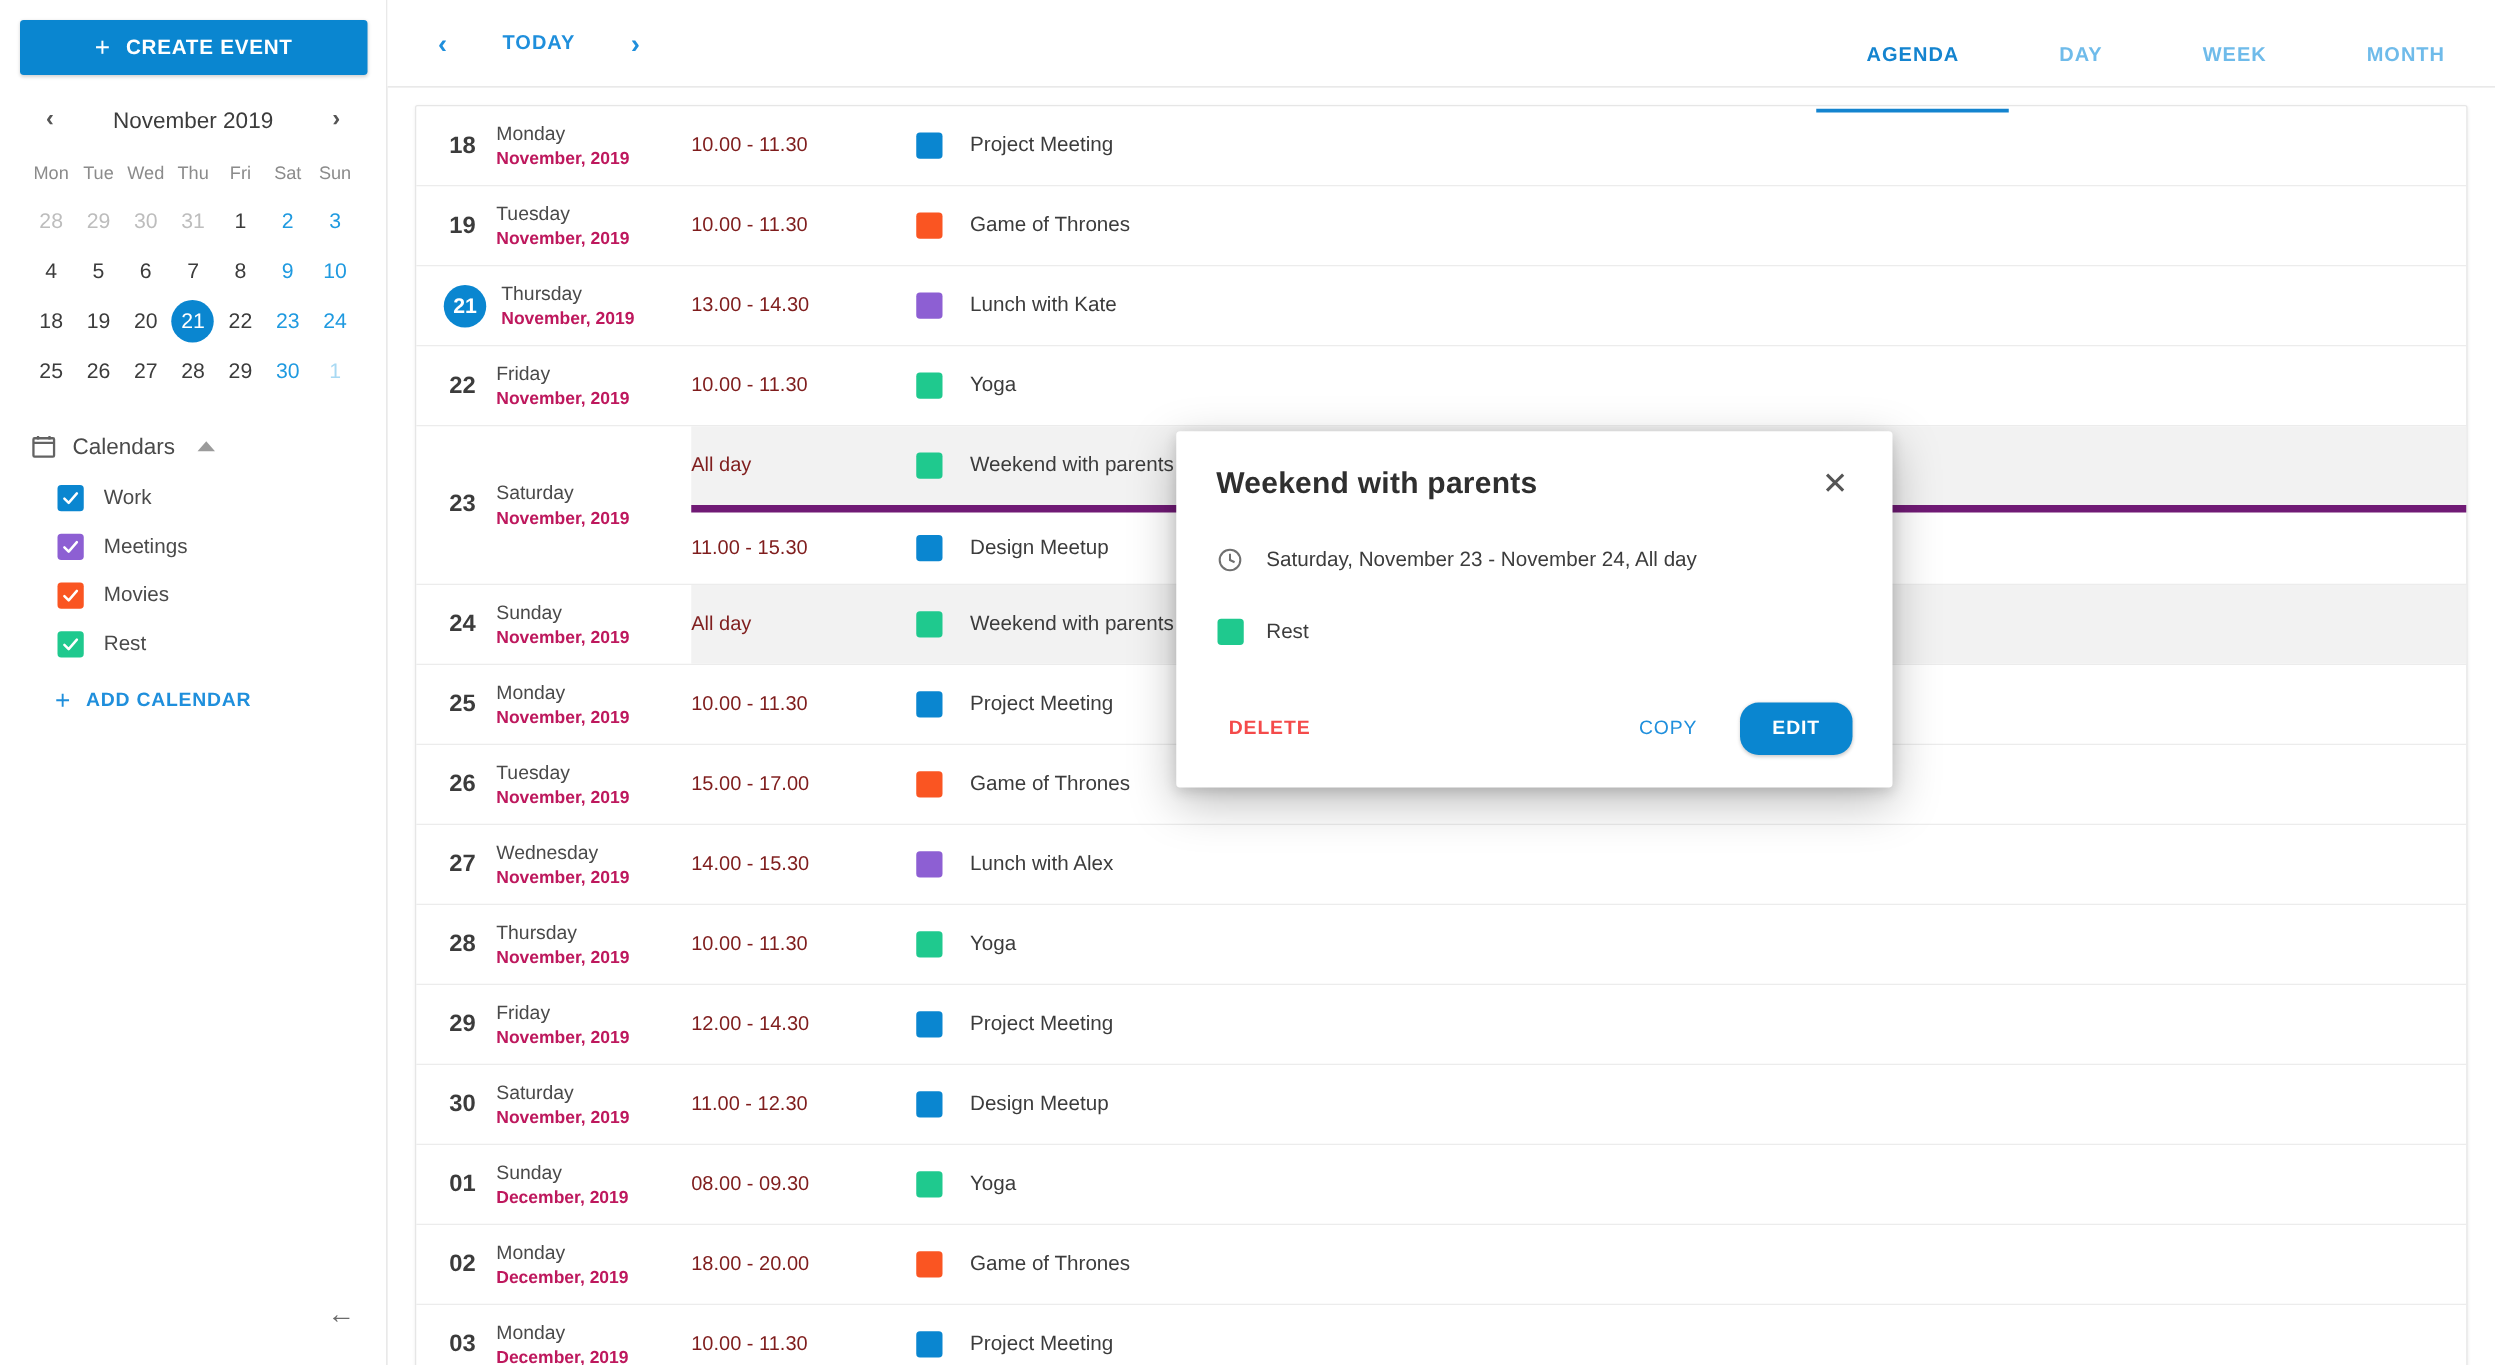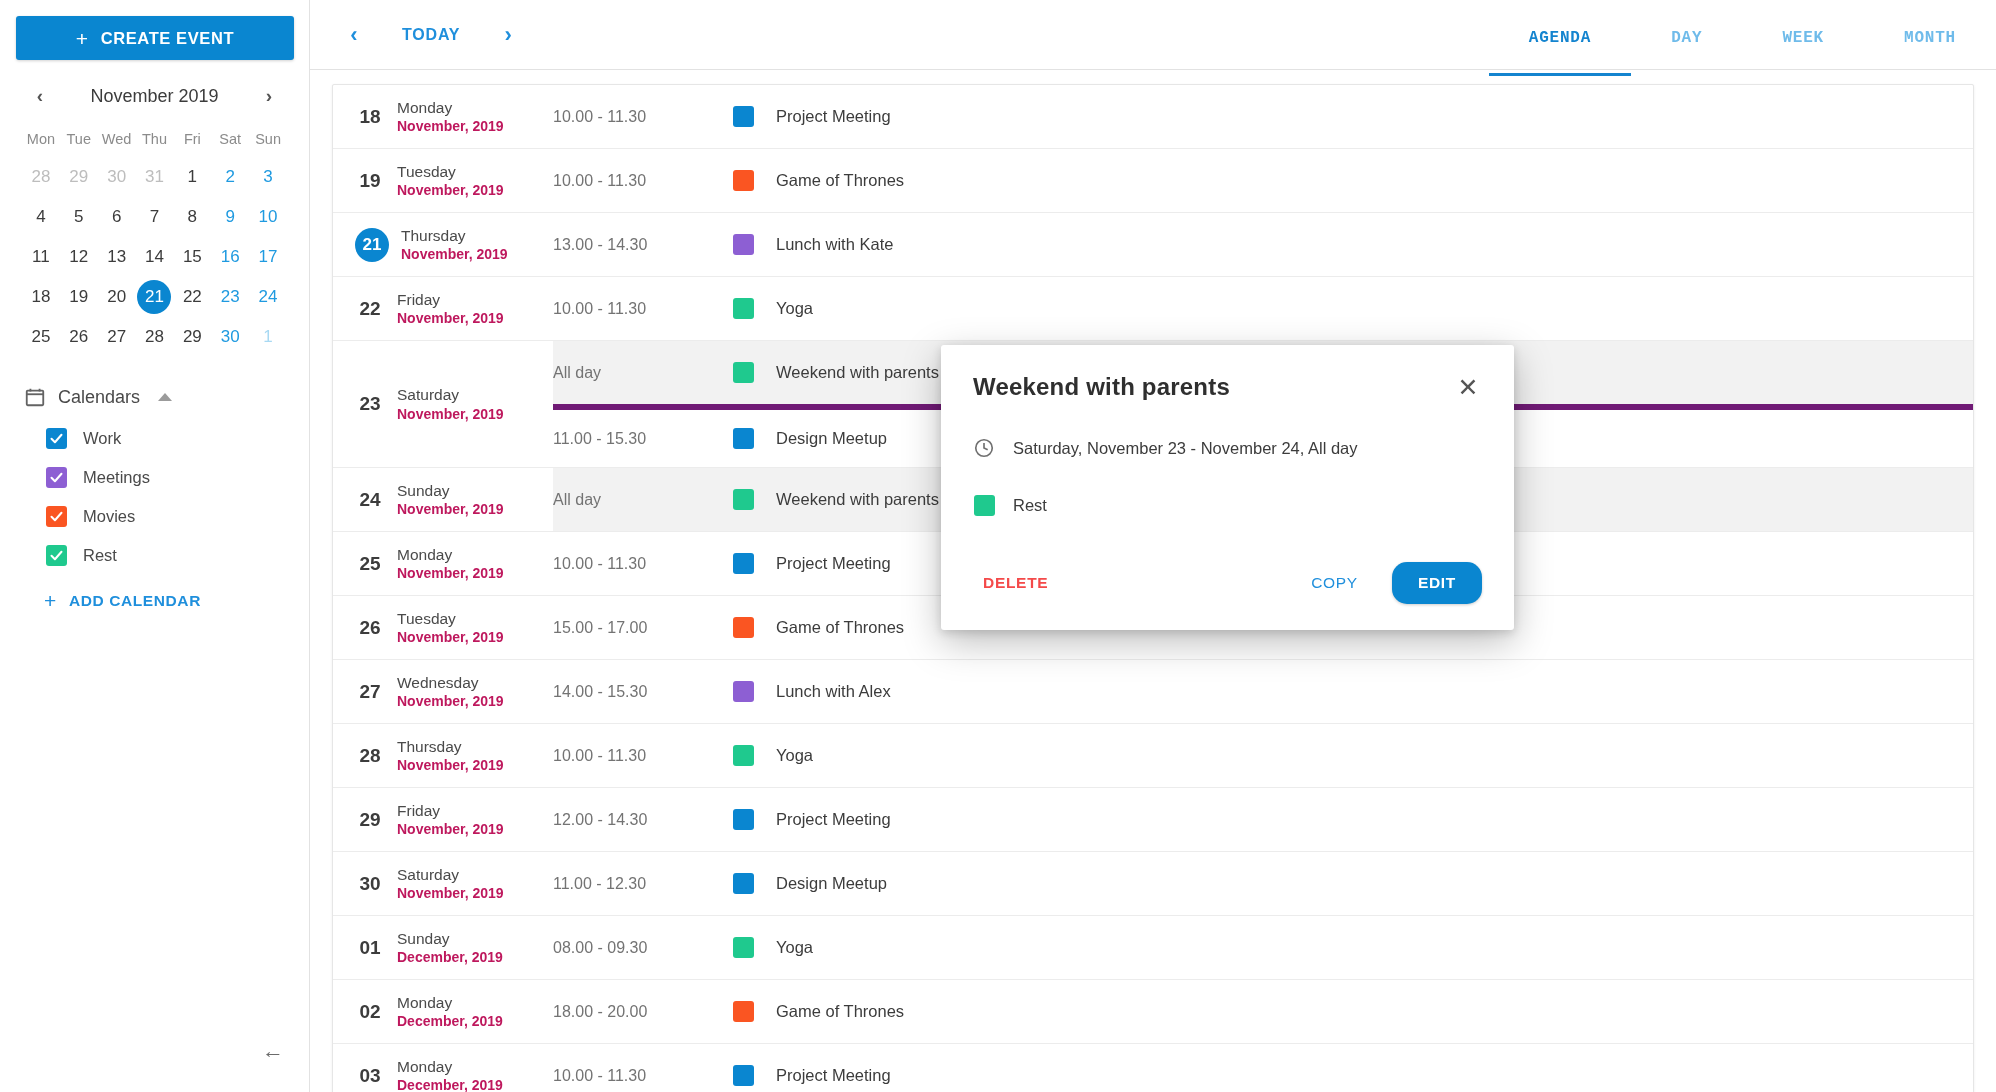--- a/index.html
+++ b/index.html
@@ -108,21 +108,21 @@
     color: #1f8fdc; font-size: 22px; cursor: pointer; font-weight: 600;
   }
   .today-btn {
     color: #1f8fdc; font-size: 16px; font-weight: 600; letter-spacing: 0.8px;
     padding: 0 22px; cursor: pointer;
   }
   .view-tabs { margin-left: auto; display: flex; align-items: stretch; height: 70px; }
   .view-tab {
     display: flex; align-items: center; justify-content: center;
     padding: 12px 40px; font-size: 16px; font-weight: 600; letter-spacing: 0.8px;
-    color: #6fbbea; cursor: pointer; position: relative; height: 76px; font-family: Liberation Mono, monospace;
+    color: #6fbbea; cursor: pointer; position: relative; height: 90px;
   }
   .view-tab.active { color: #1484cf; }
   .view-tab.active::after {
     content: ""; position: absolute; left: 0; right: 0; bottom: 0;
     height: 3px; background: #1484cf;
   }
 
   
   .agenda-wrap { flex: 1; overflow: hidden; padding: 14px 22px 0 22px; background:#fff; }
   .agenda-card {
@@ -149,21 +149,21 @@
   }
   .row-date .dayinfo { display: flex; flex-direction: column; justify-content: center; }
   .row-date .dayname { font-size: 15.5px; color: #4a4a4a; line-height: 1.25; }
   .row-date .daymonth { font-size: 14px; color: #be185d; line-height: 1.3; font-weight: bold; }
   .row-events { flex: 1; display: flex; flex-direction: column; }
   .event-line {
     flex: 1; display: flex; align-items: center; min-height: 63px; cursor: pointer;
   }
   .event-line.allday { background: #f2f2f2; }
   .event-line + .event-line { border-top: 6px solid #701a75; }
-  .ev-time { width: 180px; flex: 0 0 180px; font-size: 16px; color: #737373; }
+  .ev-time { width: 180px; flex: 0 0 180px; font-size: 16px; color: #7f1d1d; }
   .ev-swatch { width: 21px; height: 21px; border-radius: 3px; flex: 0 0 21px; margin-right: 22px; }
   .ev-title { font-size: 16.5px; color: #3c3c3c; }
 
   
   .modal {
     position: absolute; left: 941px; top: 345px; width: 573px;
     background: #fff; border-radius: 3px;
     box-shadow: 0 12px 38px rgba(0,0,0,0.26), 0 3px 10px rgba(0,0,0,0.14);
     padding: 28px 32px 26px 32px; z-index: 50;
   }
@@ -263,43 +263,20 @@
             </div>
             <div class="date-cell weekend">
               <span>9</span>
             </div>
             <div class="date-cell weekend">
               <span>10</span>
             </div>
           </div>
           <div class="date-row">
             <div class="date-cell">
-              <span>11</span>
-            </div>
-            <div class="date-cell">
-              <span>12</span>
-            </div>
-            <div class="date-cell">
-              <span>13</span>
-            </div>
-            <div class="date-cell">
-              <span>14</span>
-            </div>
-            <div class="date-cell">
-              <span>15</span>
-            </div>
-            <div class="date-cell weekend">
-              <span>16</span>
-            </div>
-            <div class="date-cell weekend">
-              <span>17</span>
-            </div>
-          </div>
-          <div class="date-row">
-            <div class="date-cell">
               <span>18</span>
             </div>
             <div class="date-cell">
               <span>19</span>
             </div>
             <div class="date-cell">
               <span>20</span>
             </div>
             <div class="date-cell today">
               <span>21</span>

